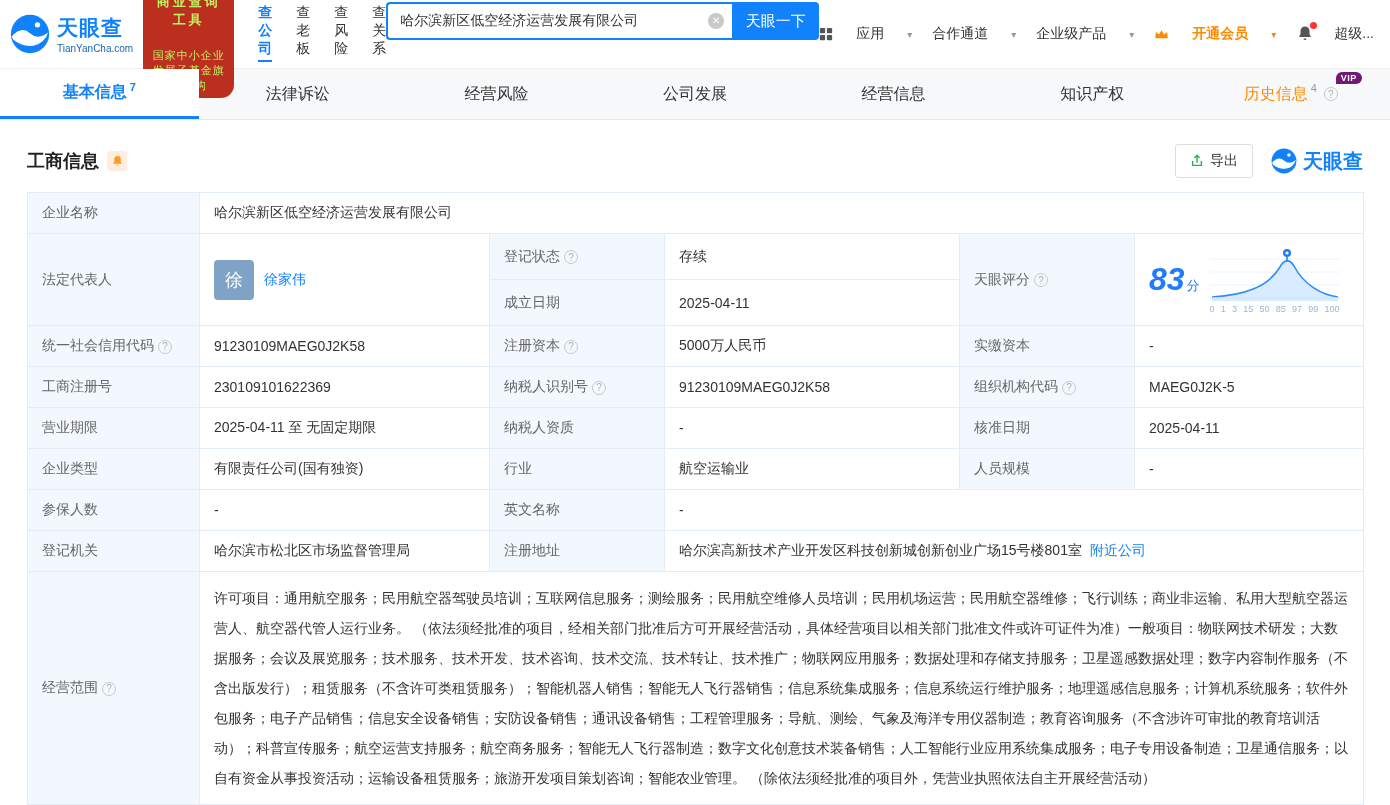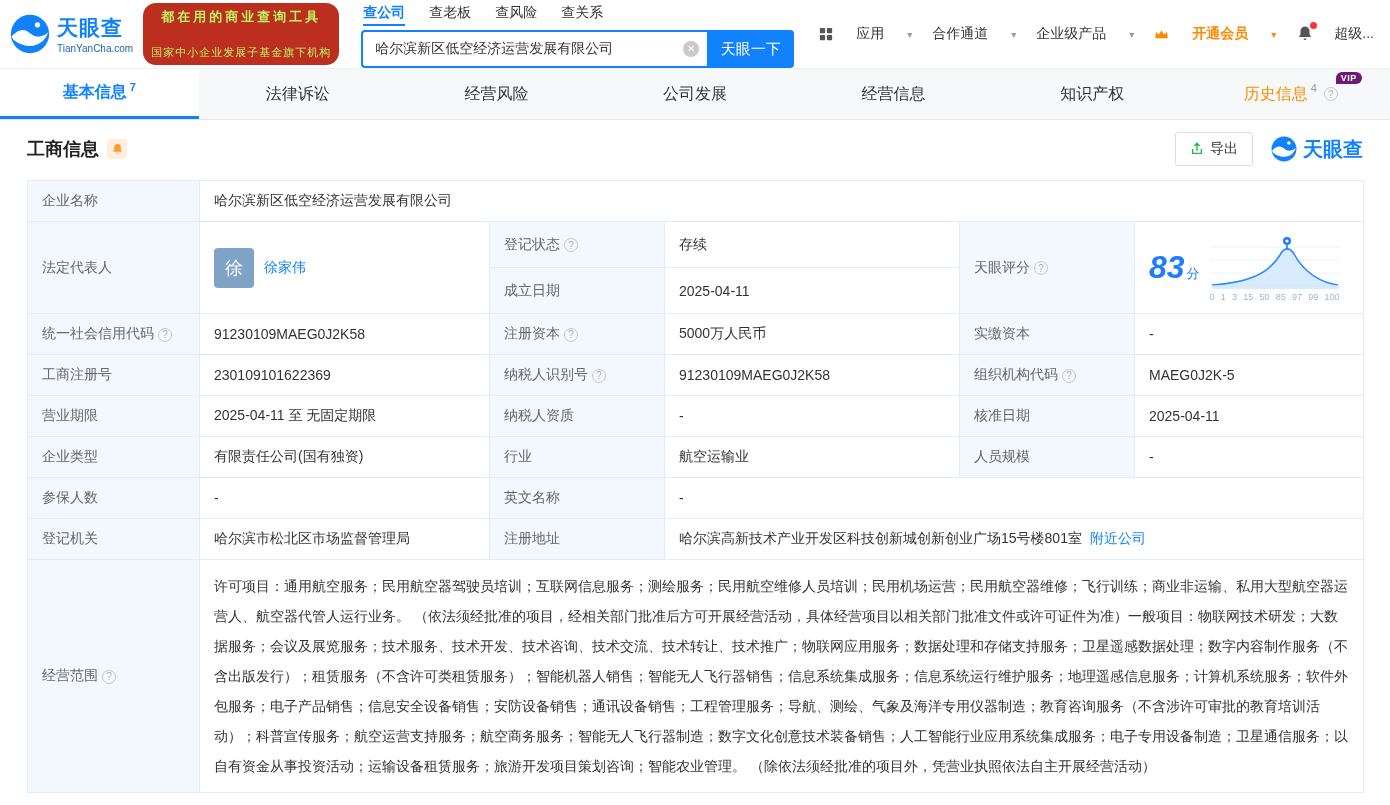--- a/index.html
+++ b/index.html
@@ -12,21 +12,21 @@
 
   
   .topbar { display:flex; align-items:center; height:68px; padding:0 16px 0 10px; background:#fff; }
   .logo { display:flex; align-items:center; gap:7px; cursor:pointer; }
   .logo-text .brand { font-size:21px; font-weight:bold; color:#1182fc; letter-spacing:1px; }
   .logo-text .domain { font-size:10px; color:#1a66b3; margin-top:1px; }
   .slogan-badge { margin-left:10px; background:#bc2e1e; color:#bef264; padding:5px 8px; border-radius:13px; text-align:center; }
   .slogan-badge .l1 { font-size:13px; font-weight:bold; letter-spacing:3px; }
   .slogan-badge .l2 { font-size:11px; letter-spacing:1px; margin-top:19px; }
 
-  .search-area { margin-left:22px; display:flex; flex-direction:column; justify-content:flex-start; height:64px; }
+  .search-area { margin-left:22px; display:flex; flex-direction:row; justify-content:flex-start; height:64px; }
   .search-tabs { display:flex; gap:24px; font-size:14px; color:#333; padding:2px 0 4px 2px; }
   .search-tab { cursor:pointer; padding-bottom:2px; }
   .search-tab.active { color:#1182fc; font-weight:bold; border-bottom:2px solid #1182fc; }
   .search-row { display:flex; }
   .search-input-wrap { position:relative; width:346px; height:38px; border:2px solid #1182fc; border-right:0; border-radius:4px 0 0 4px; display:flex; align-items:center; background:#fff; }
   .search-input-wrap input { border:0; outline:0; flex:1; font-size:14px; padding:0 30px 0 12px; font-family:inherit; color:#333; background:transparent; }
   .clear-icon { position:absolute; right:8px; width:16px; height:16px; border-radius:50%; background:#c9c9c9; color:#fff; font-size:10px; line-height:16px; text-align:center; cursor:pointer; }
   .search-btn { width:87px; height:38px; border:0; background:#1182fc; color:#fff; font-size:15px; border-radius:0 4px 4px 0; cursor:pointer; font-family:inherit; }
 
   .top-nav { margin-left:auto; display:flex; align-items:center; gap:20px; font-size:14px; color:#333; white-space:nowrap; }
@@ -44,21 +44,21 @@
   .tab.active { background:#fff; color:#1182fc; font-weight:bold; border-bottom:3px solid #1182fc; }
   .tab .count { font-size:11px; position:relative; top:-6px; }
   .tab .count.blue { color:#1182fc; }
   .tab .count.gray { color:#999; font-weight:normal; }
   .tab.history { color:#ff8a00; }
   .vip-badge { position:absolute; top:-12px; right:-24px; background:#701a75; color:#fff; font-size:9px; font-weight:bold; padding:1px 5px; border-radius:8px 8px 8px 0; letter-spacing:0.5px; }
   .help-icon { display:inline-flex; align-items:center; justify-content:center; width:14px; height:14px; border:1px solid #c9c9c9; border-radius:50%; color:#b0b0b0; font-size:10px; margin-left:4px; cursor:pointer; flex:none; }
 
   
   main { padding:0 27px; }
-  .section-head { display:flex; align-items:center; margin-top:12px; margin-bottom:14px; }
+  .section-head { display:flex; align-items:center; margin-top:24px; margin-bottom:14px; }
   .section-title { font-size:18px; font-weight:bold; color:#222; margin:0; }
   .bell-badge { width:20px; height:20px; margin-left:8px; background:#ffeedd; border-radius:4px; display:inline-flex; align-items:center; justify-content:center; cursor:pointer; }
   .head-right { margin-left:auto; display:flex; align-items:center; gap:18px; }
   .export-btn { display:inline-flex; align-items:center; gap:6px; background:#fff; border:1px solid #ddd; border-radius:3px; padding:7px 14px; font-size:14px; color:#333; cursor:pointer; font-family:inherit; }
   .brand-mark { display:inline-flex; align-items:center; gap:6px; }
   .brand-mark .brand-text { font-size:20px; font-weight:bold; color:#1182fc; }
 
   
   .info-table { width:100%; border-collapse:collapse; font-size:14px; table-layout:fixed; }
   .info-table td { border:1px solid #e2edf8; padding:11px 14px; vertical-align:middle; word-break:break-all; }

